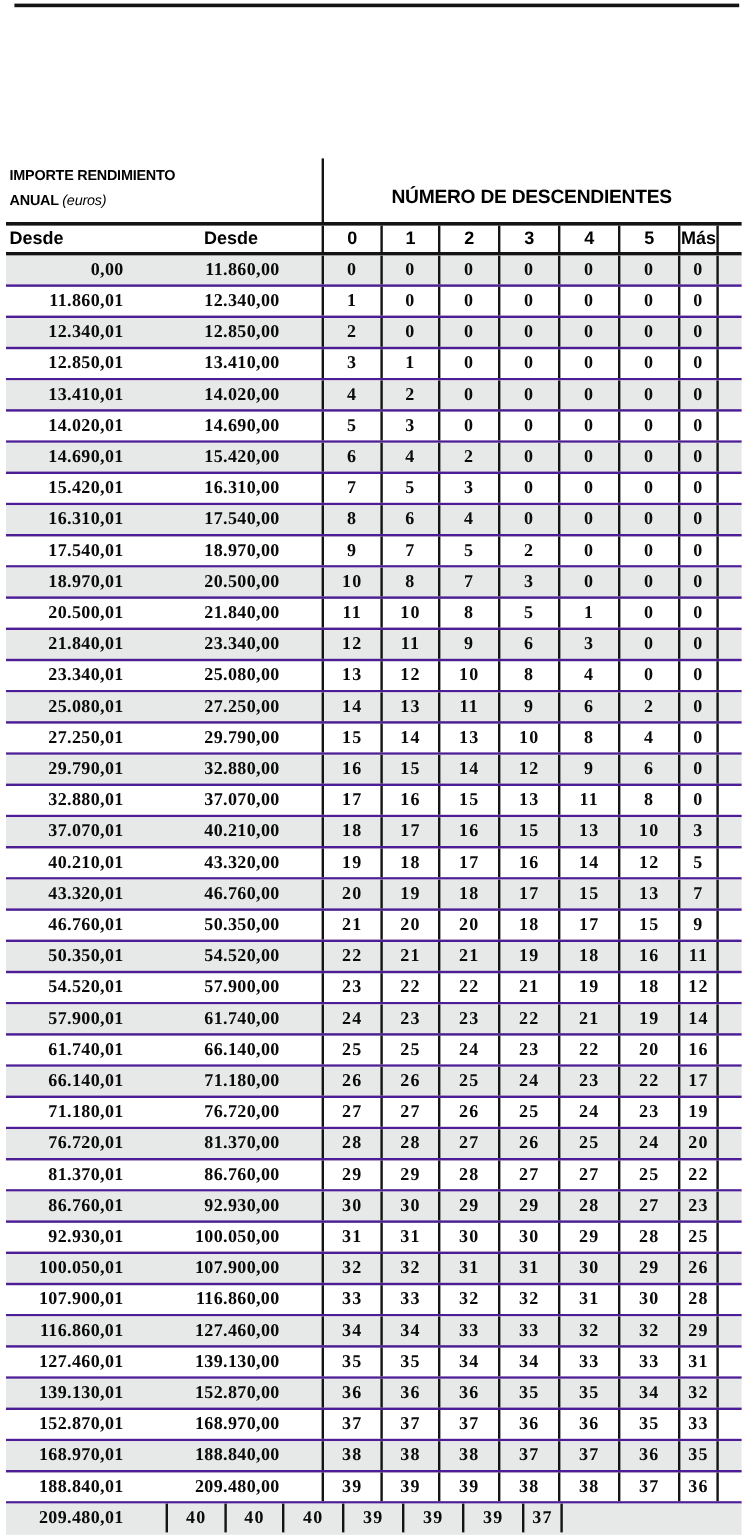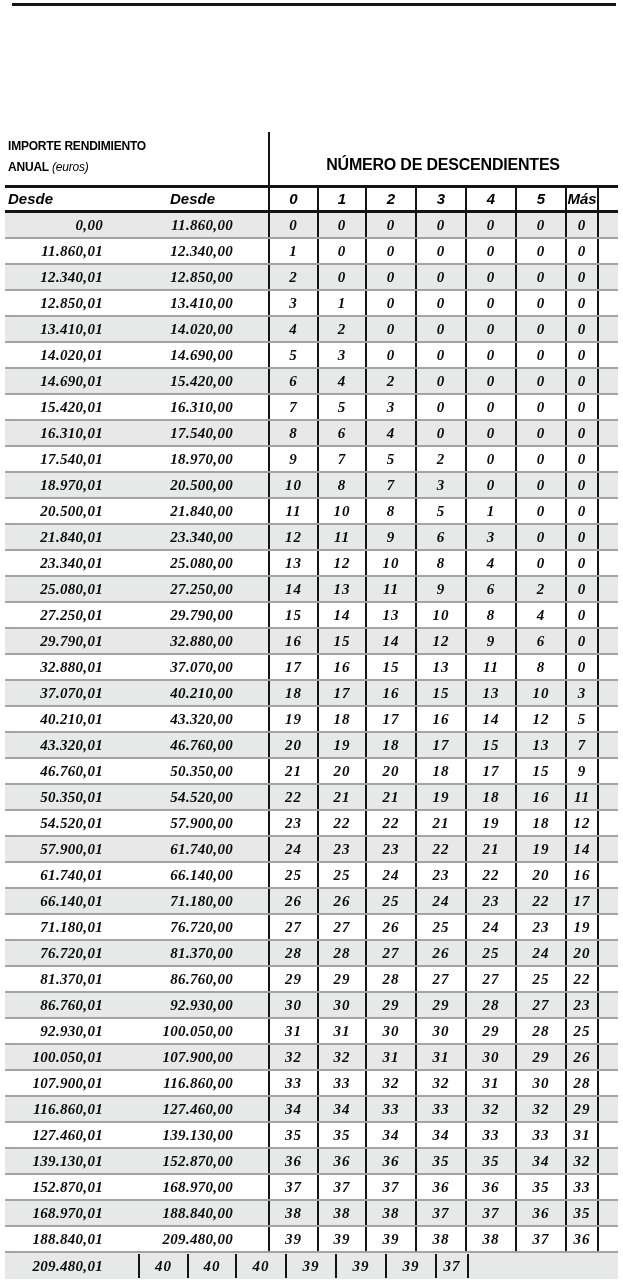--- a/index.html
+++ b/index.html
@@ -32,37 +32,37 @@
     position:absolute;left:263px;top:7px;width:350px;
     text-align:center;font-size:16px;font-weight:bold;
     letter-spacing:-0.2px;color:#000;margin-top:17px;
   }
   .sec-head .v-div{
     position:absolute;left:263px;top:0;width:2px;height:53px;
     background:#141414;
   }
   .thick-line{height:3px;background:#141414;}
   
-  .grid-row{display:flex;align-items:center;font-style:italic;}
+  .grid-row{display:flex;align-items:flex-start;}
   .grid-row .c-desde{width:98px;text-align:right;}
   .grid-row .c-hasta{width:130px;text-align:right;}
   .grid-row .c-spacer{width:35px;}
   .grid-row .c-num{box-sizing:border-box;border-left:2px solid #141414;text-align:center;}
   .grid-row .c-n0{width:49px;}
   .grid-row .c-n1{width:48px;}
   .grid-row .c-n2,.grid-row .c-n3,.grid-row .c-n4,.grid-row .c-n5{width:50px;}
   .grid-row .c-n6{width:34px;border-right:2px solid #141414;}
   
   .col-head{height:22px;line-height:22px;font-size:15px;font-weight:bold;color:#000;}
   .col-head .c-desde{text-align:left;padding-left:3px;box-sizing:border-box;}
   .col-head .c-hasta{padding-right:18px;box-sizing:border-box;}
   
   .t-body .grid-row{
     height:26px;line-height:24px;
-    box-sizing:border-box;border-bottom:2px solid #a3a3a3;
+    box-sizing:border-box;border-bottom:2px solid #4c1d95;
     font-family:"Liberation Serif", serif;
     font-size:15px;font-weight:bold;color:#0a0a0a;
   }
   .t-body .grid-row:last-child{border-bottom:none;}
   .t-body .grid-row.alt{background:#e7e9e8;}
   .t-body .c-desde,.t-body .c-hasta{letter-spacing:0.3px;}
   .t-body .c-num{letter-spacing:1px;}
 </style>
 </head>
 <body>

